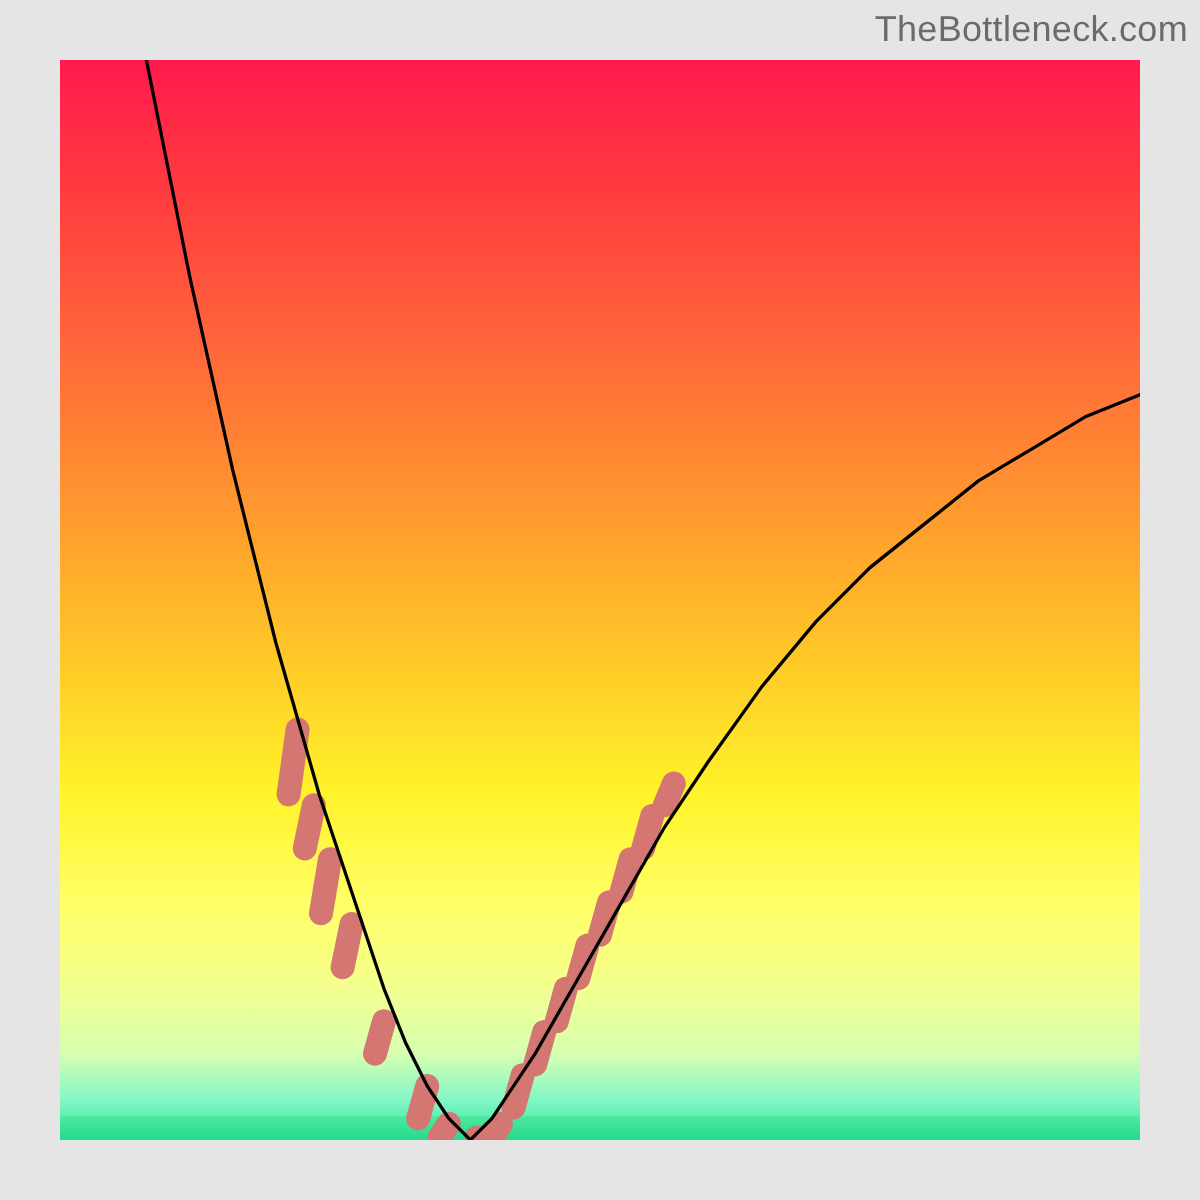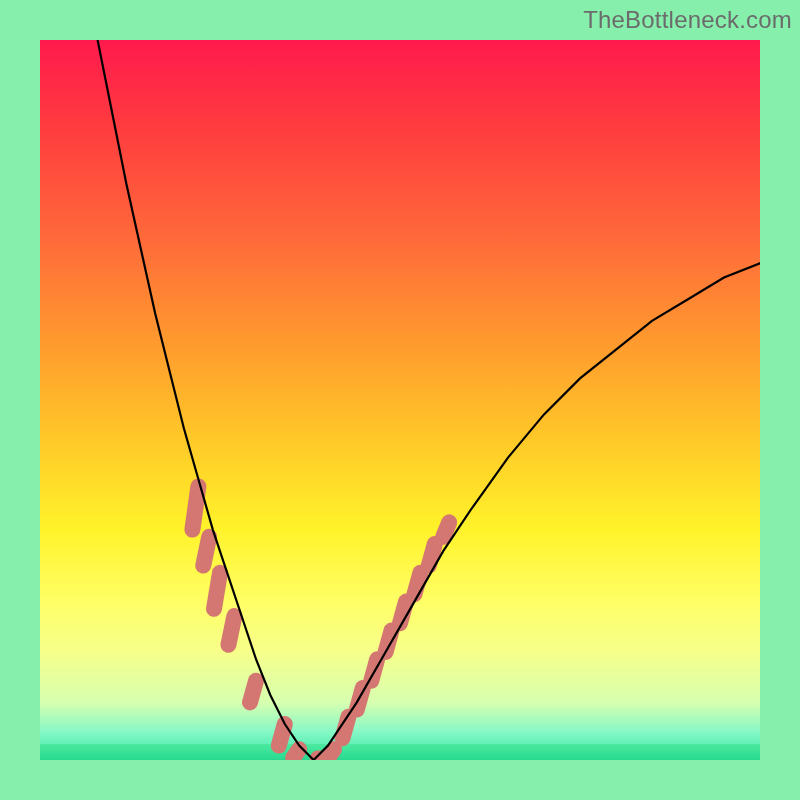--- a/index.html
+++ b/index.html
@@ -10,21 +10,21 @@
     background: #000;
     overflow: hidden;
     font-family: Arial, Helvetica, sans-serif;
   }
   .frame {
     position: absolute;
     left: 0;
     top: 0;
     width: 800px;
     height: 800px;
-    background: #86efac;
+    background: #e5e5e5;
   }
   .plot {
     position: absolute;
     left: 40px;
     top: 40px;
     width: 720px;
     height: 720px;
     overflow: hidden;
   }
   

